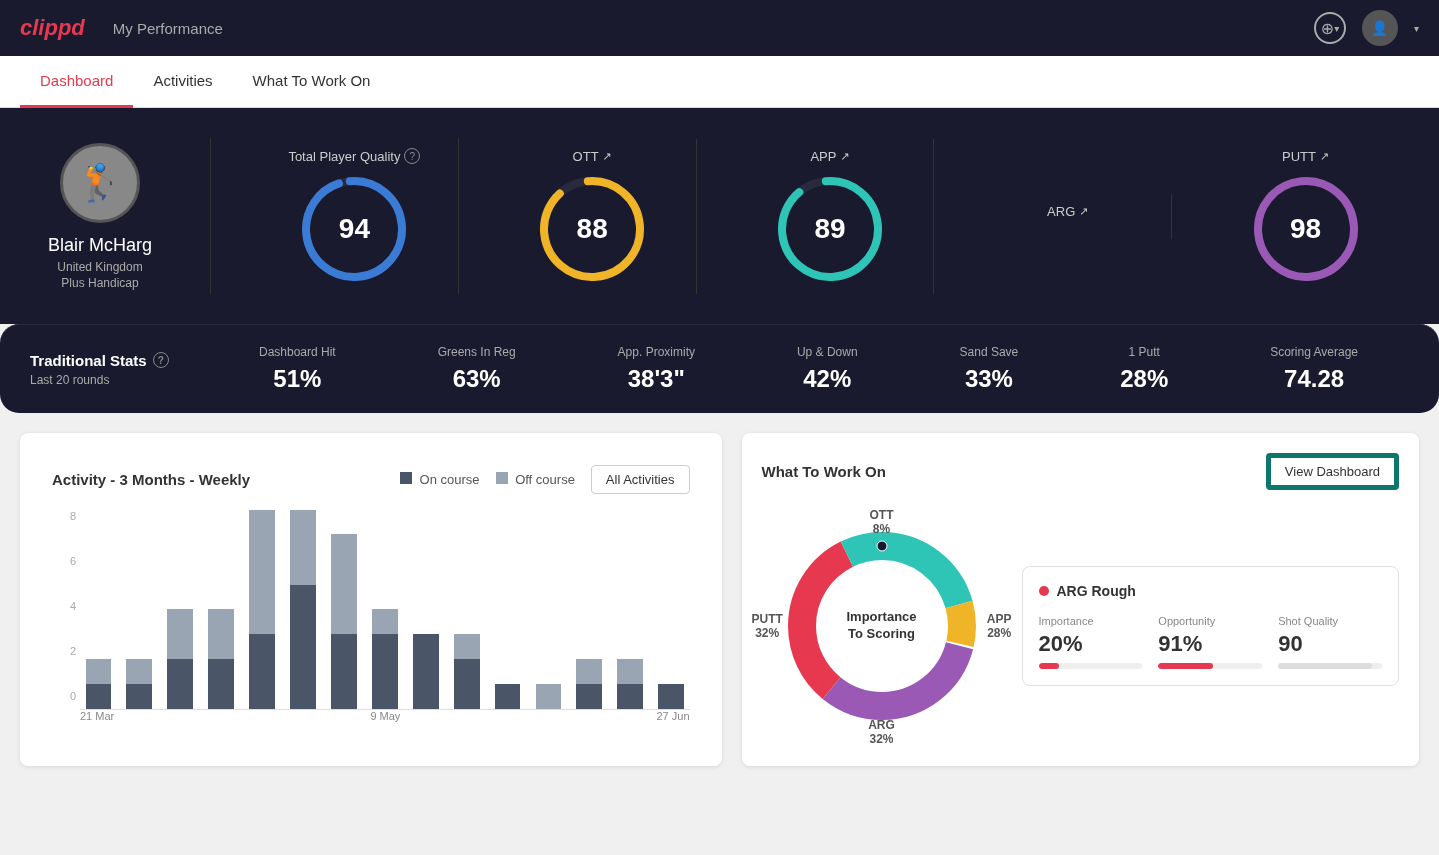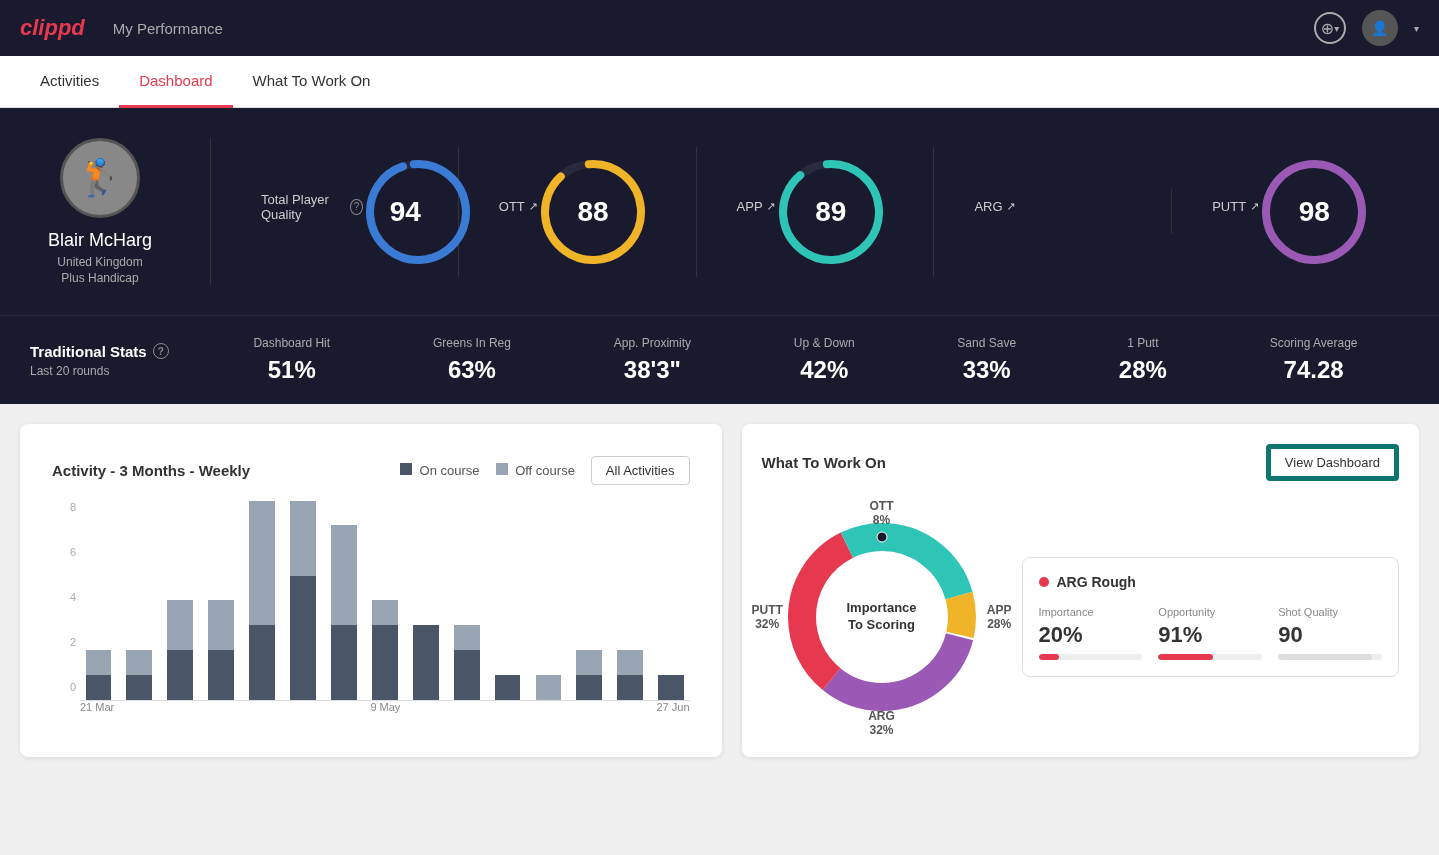--- a/index.html
+++ b/index.html
@@ -120,21 +120,21 @@
     .divider-v {
       width: 1px;
       background: #333;
       align-self: stretch;
       margin: 0 10px;
     }
 
     .score-card {
       flex: 1;
       display: flex;
-      flex-direction: row;
+      flex-direction: column;
       align-items: center;
       padding: 10px;
       border-right: 1px solid #333;
     }
     .score-card:last-child { border-right: none; }
 
     .score-label {
       font-size: 13px;
       color: #ccc;
       margin-bottom: 10px;
@@ -159,21 +159,22 @@
       position: absolute;
     }
 
     
     .stats-bar {
       background: #1a1a2e;
       border-top: 1px solid #2a2a3e;
       padding: 20px 30px;
       display: flex;
       align-items: center;
-      gap: 12px;
+      gap: 18px;
+      border-radius: 19px;
     }
     .stats-label-area {
       min-width: 160px;
     }
     .stats-title {
       font-size: 15px;
       font-weight: 600;
       color: #fff;
       display: flex;
       align-items: center;
@@ -377,22 +378,22 @@
       <span style="font-size:10px;color:#aaa;">▾</span>
     </div>
     <div class="nav-avatar">
       <span>👤</span>
     </div>
     <span style="font-size:10px;color:#aaa;">▾</span>
   </div>
 </div>
 
 <div class="tab-bar">
+  <div class="tab active">Dashboard</div>
   <div class="tab">Activities</div>
-  <div class="tab active">Dashboard</div>
   <div class="tab">What To Work On</div>
 </div>
 
 <div class="hero">
   <div class="hero-inner">
 
     <div class="player-info">
       <div class="player-avatar">
         <span style="font-size:36px;">🏌️</span>
       </div>

